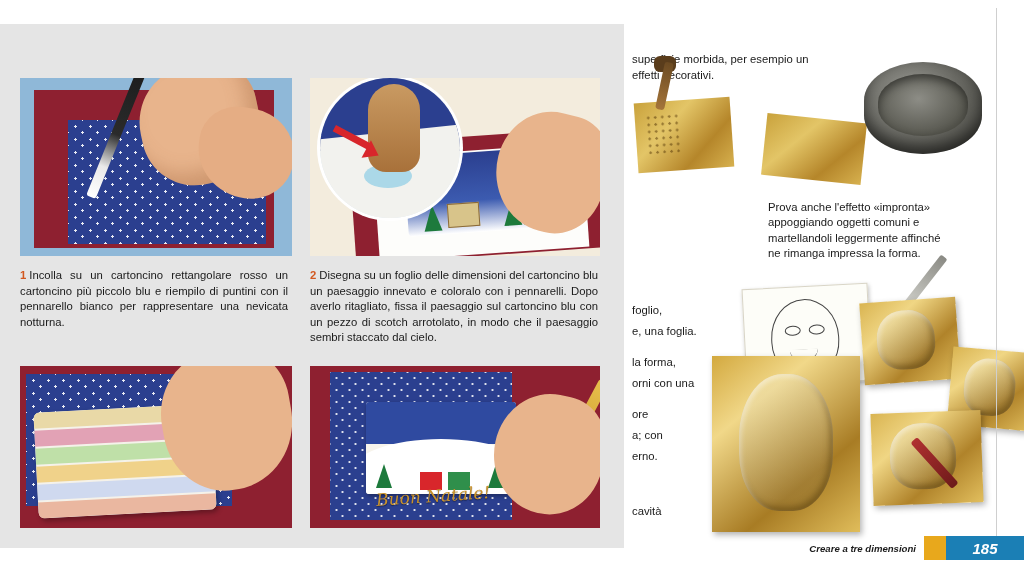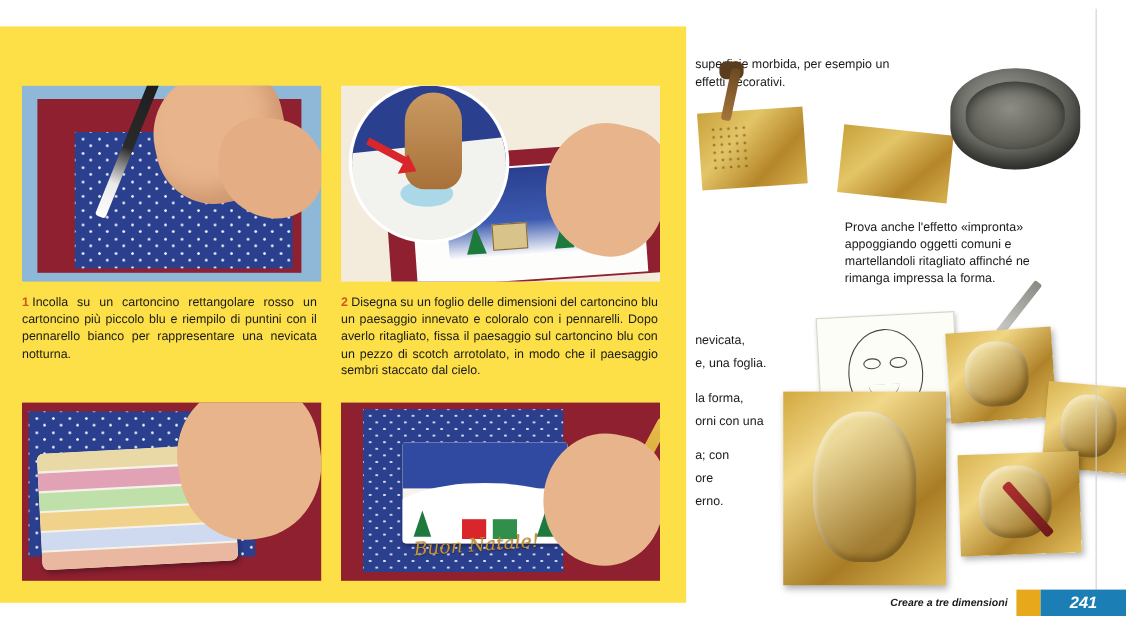--- a/index.html
+++ b/index.html
@@ -20,21 +20,21 @@
     background: #ffffff;
   }
 
   
   .left-page {
     position: absolute;
     left: 0;
     top: 24px;
     width: 624px;
     height: 524px;
-    background: #fde047;
+    background: #e5e5e5;
   }
   .left-inner {
     position: absolute;
     left: 14px;
     top: 26px;
     width: 596px;
     height: 480px;
   }
 
   .photo {
@@ -499,33 +499,34 @@
 
     <div class="metal-sheet ms1">
       <div class="marks"></div>
     </div>
     <div class="tool1-head"></div>
     <div class="tool1"></div>
 
     <div class="metal-sheet ms2"></div>
     <div class="tin"></div>
 
-    <div class="rp-text rmid-right">Prova anche l'effetto «impronta» appoggiando oggetti comuni e martellandoli ritagliato affinché ne rimanga impressa la forma.</div>
+    <div class="rp-text rmid-right">Prova anche l'effetto «impronta» appoggiando oggetti comuni e martellandoli leggermente affinché ne rimanga impressa la forma.</div>
 
     <div class="rp-text rcol">
-      <div>nevicata,</div>
+      <div>foglio,</div>
       <div>e, una foglia.</div>
       <div style="height:10px"></div>
       <div>la forma,</div>
       <div>orni con una</div>
       <div style="height:10px"></div>
+      <div>ore</div>
       <div>a; con</div>
-      <div>ore</div>
       <div>erno.</div>
       <div style="height:34px"></div>
+      <div>cavità</div>
     </div>
 
     <div class="sketch">
       <div class="face"></div>
       <div class="eye" style="left:40px; top:38px;"></div>
       <div class="eye" style="left:64px; top:38px;"></div>
       <div class="mouth"></div>
     </div>
     <div class="stylus"></div>
 
@@ -535,16 +536,16 @@
     <div class="emb emb-big"></div>
     <div class="stylus2"></div>
 
   </div>
 
   <div class="gutter"></div>
 
   <div class="footer">
     <div class="footer-label">Creare a tre dimensioni</div>
     <div class="footer-tick"></div>
-    <div class="footer-num">241</div>
+    <div class="footer-num">185</div>
   </div>
 
 </div>
 
 </body></html>

